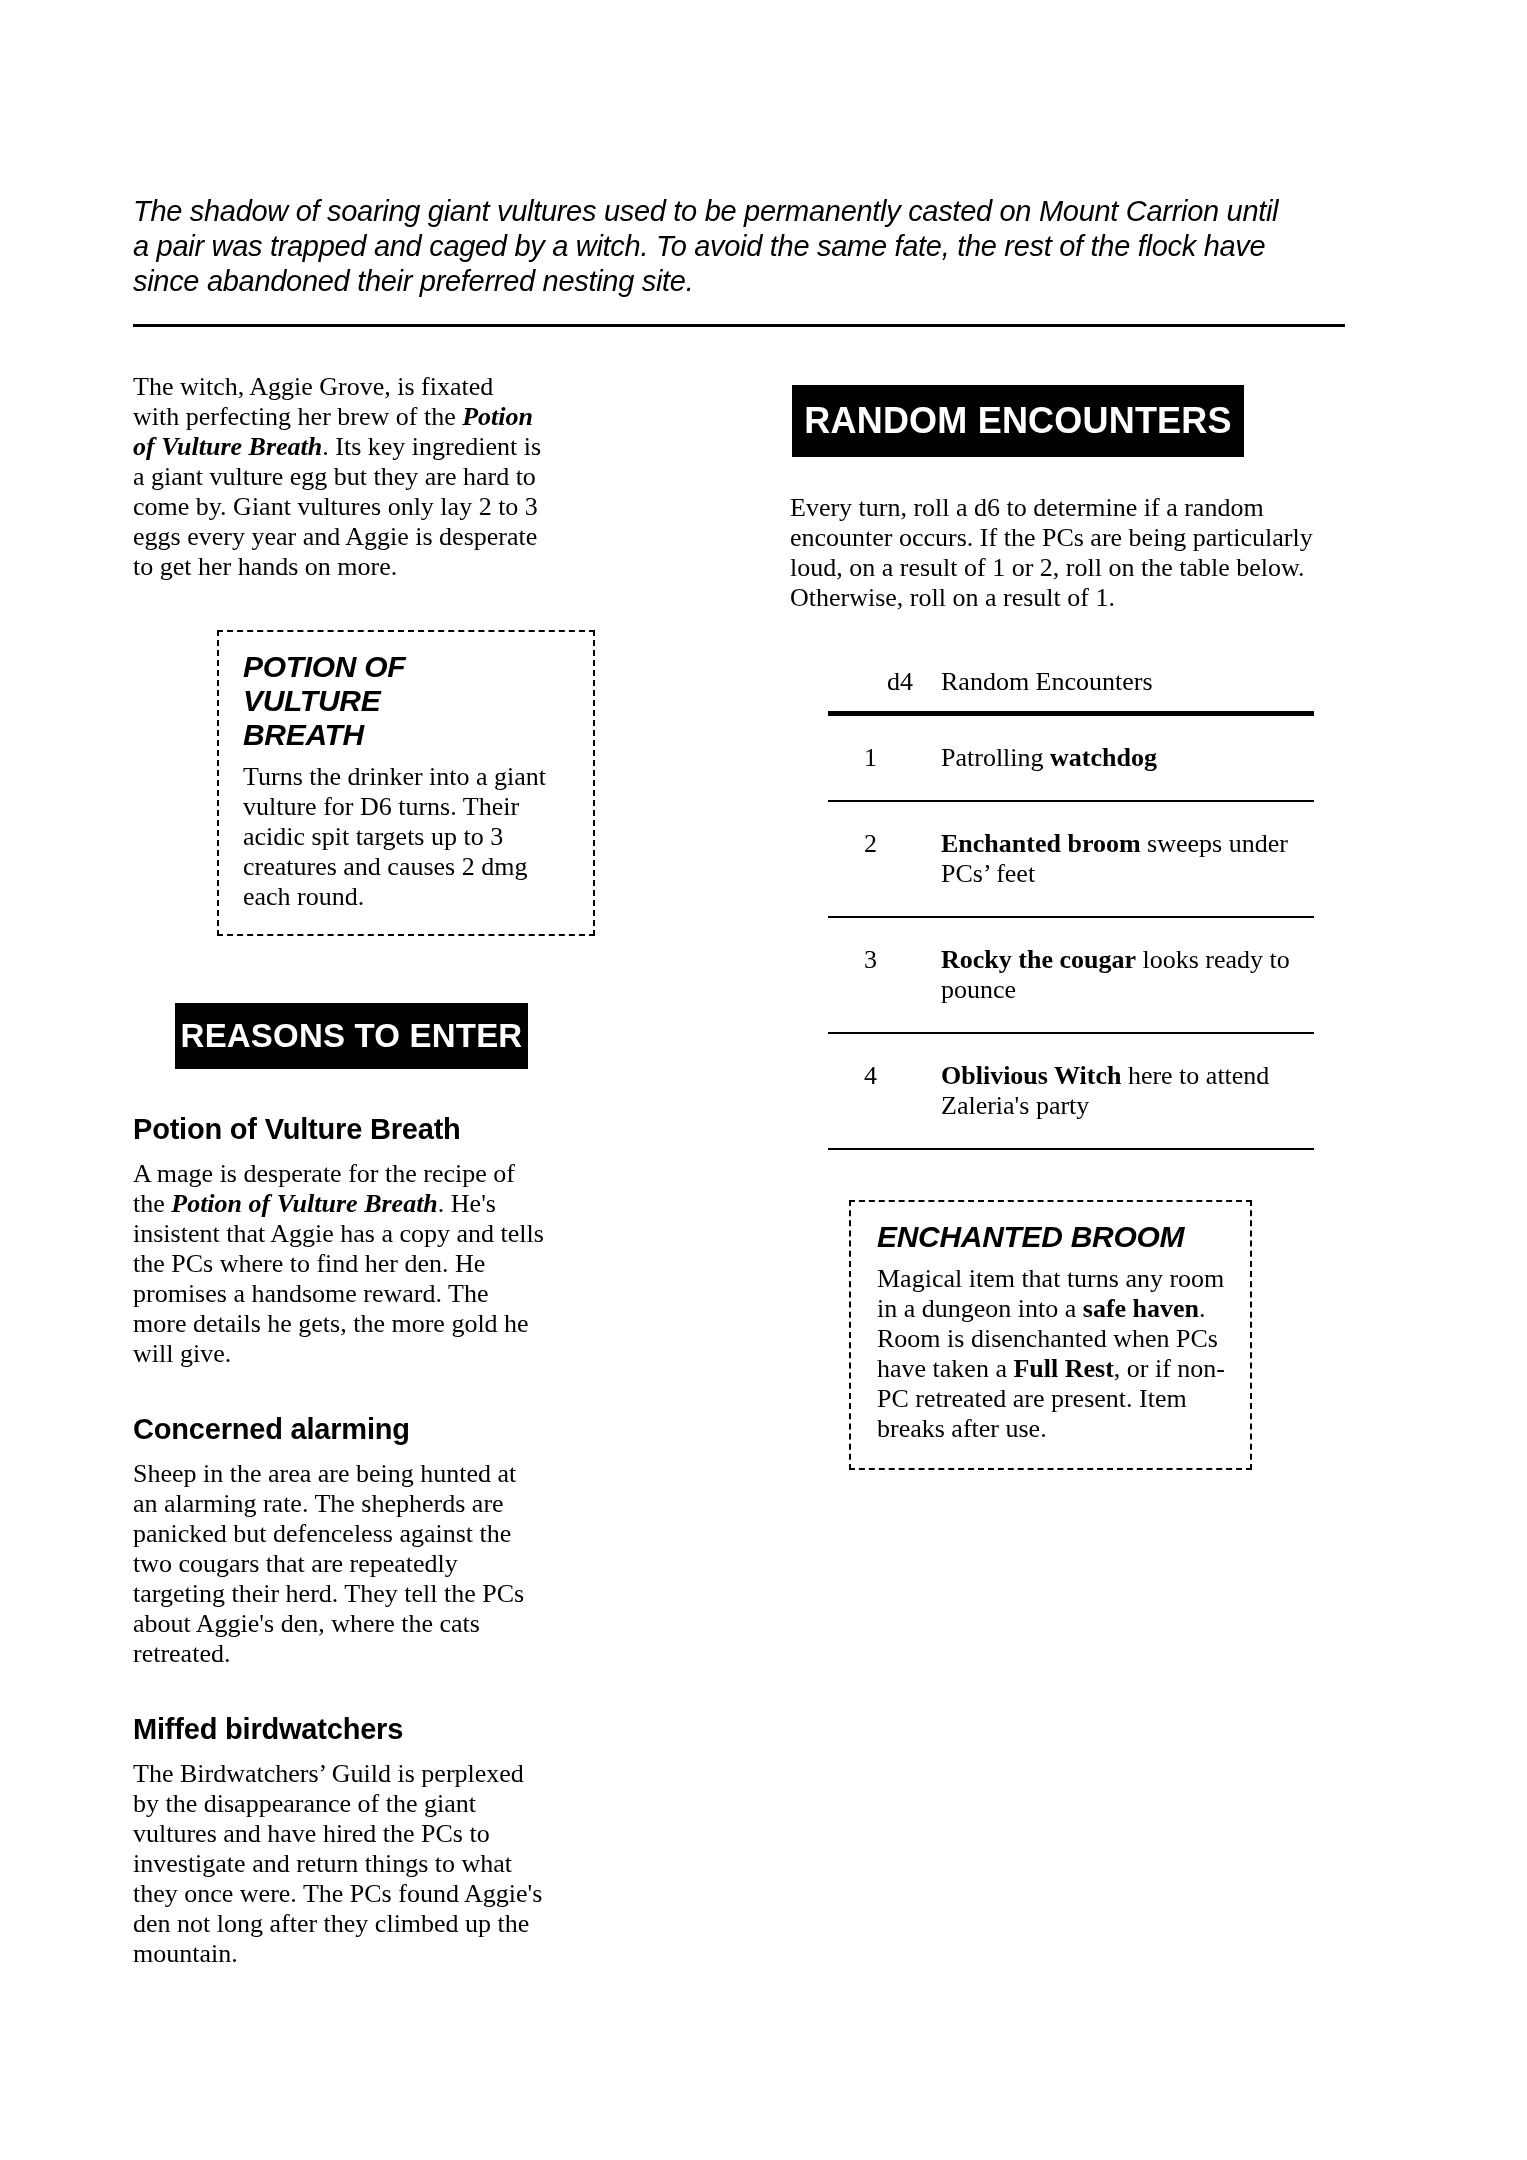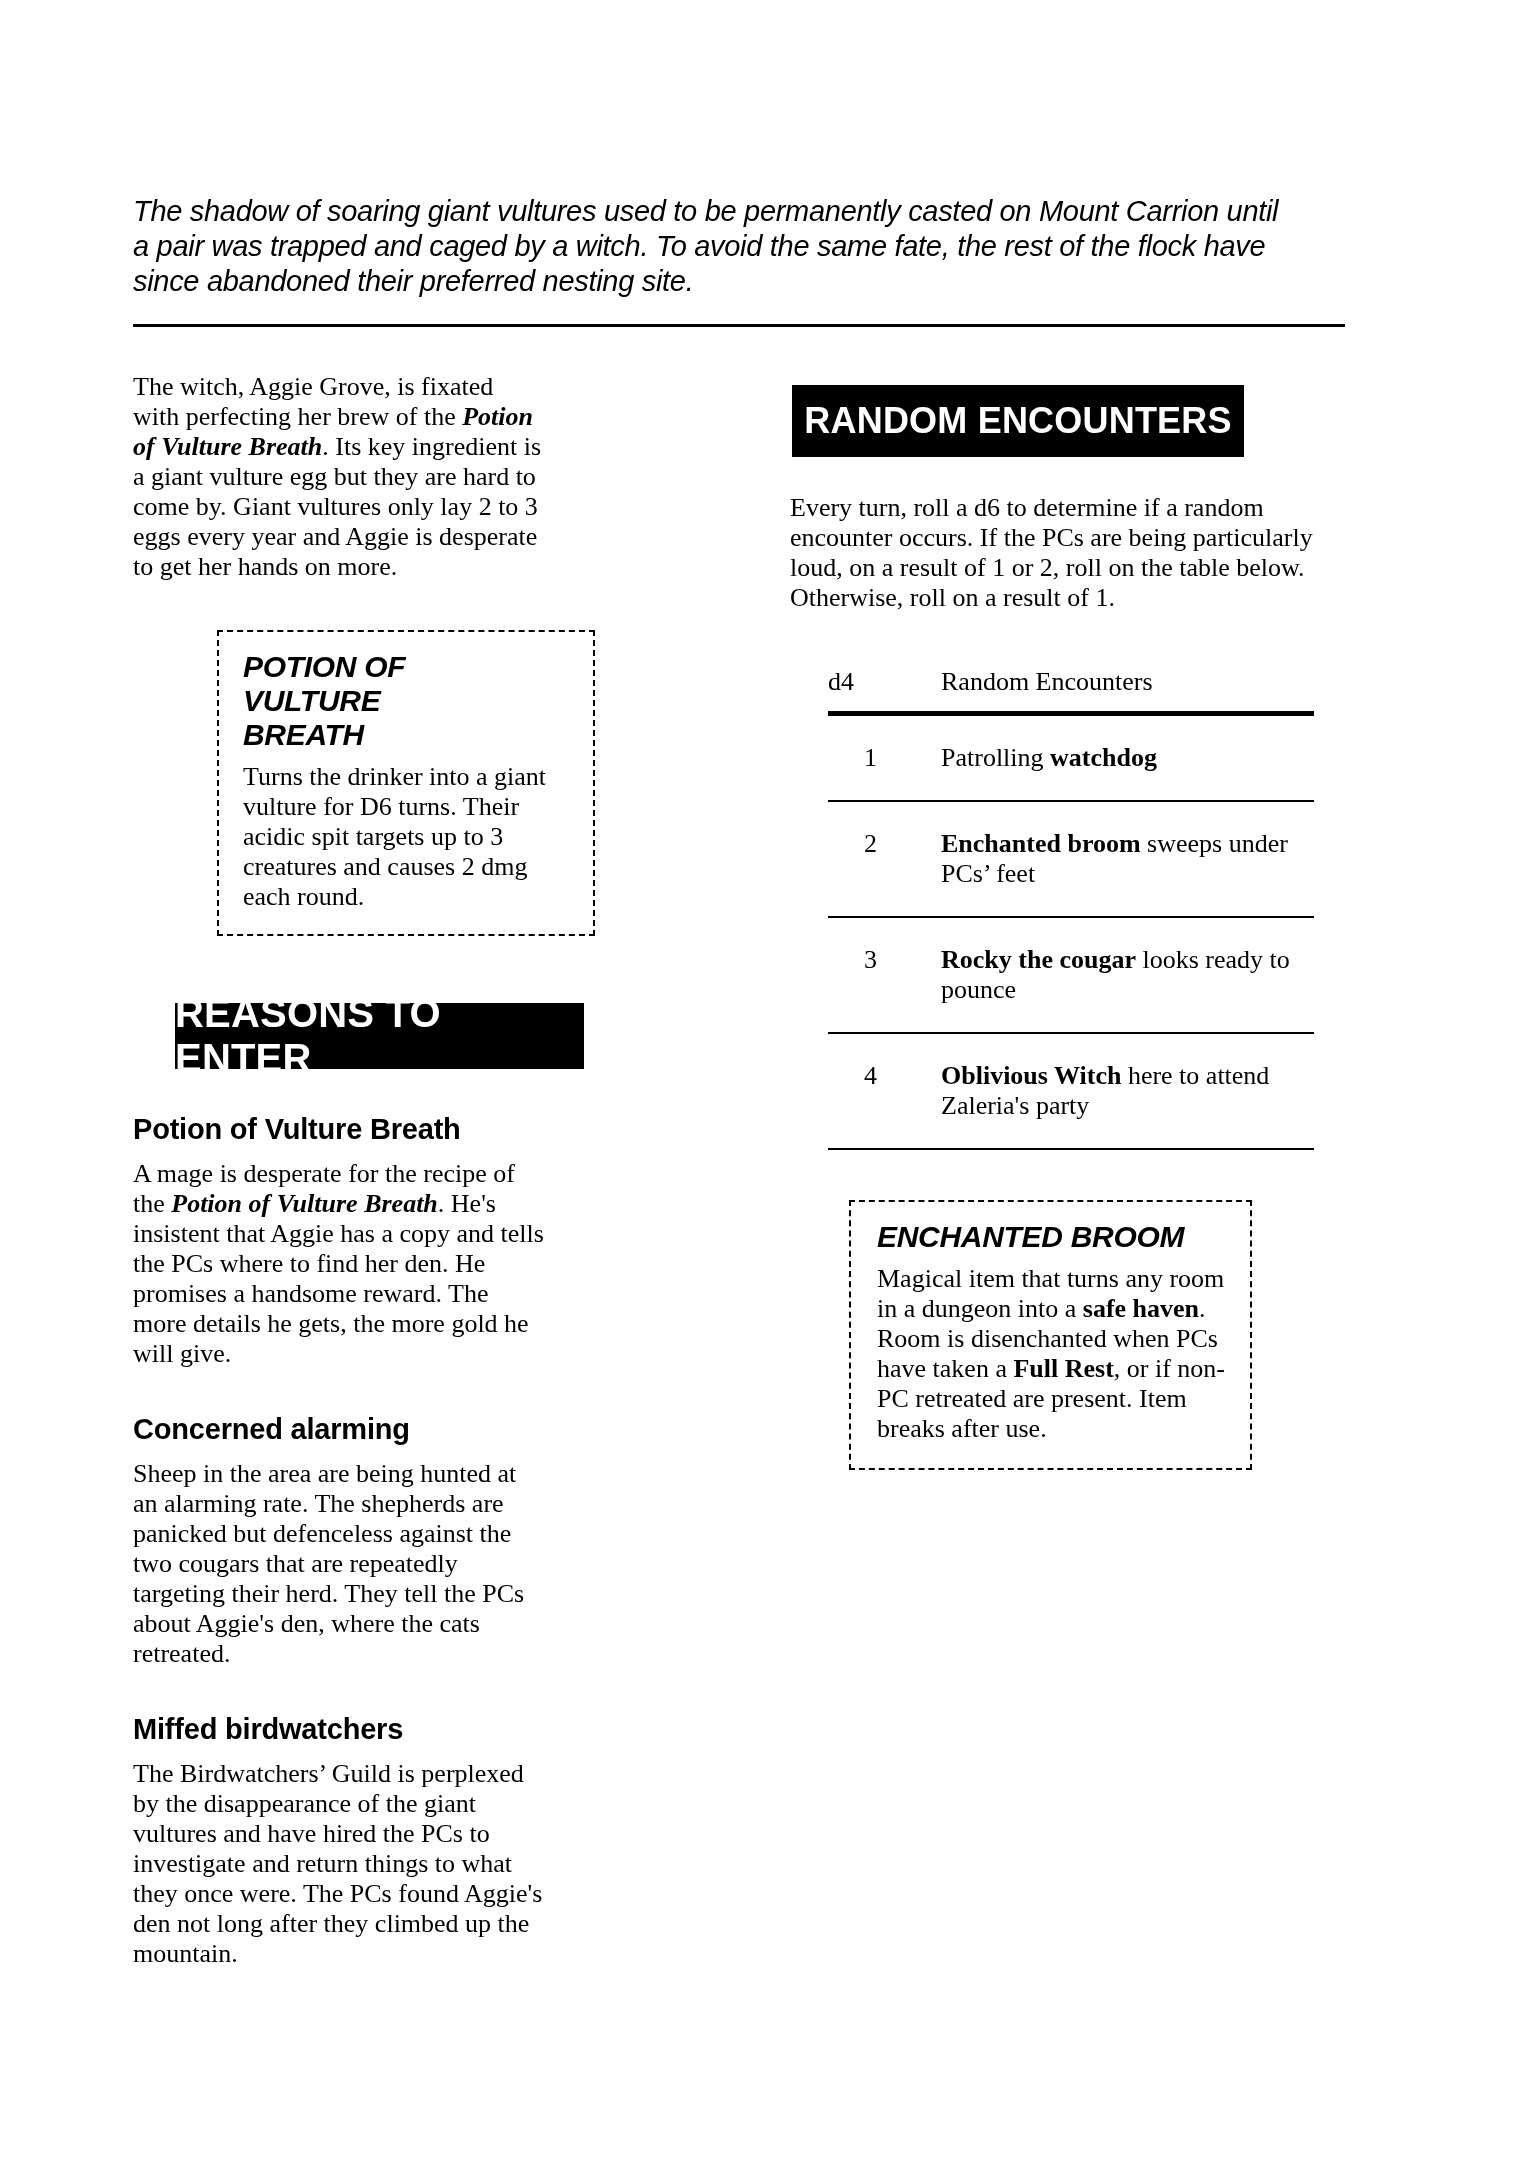--- a/index.html
+++ b/index.html
@@ -40,21 +40,21 @@
     margin:0 0 10px 0;
   }
   .potion-box .box-title { max-width:250px; }
 
   .band {
     background:#000; color:#fff;
     display:flex; align-items:center; justify-content:center;
     font-family:"Liberation Sans", sans-serif; font-weight:bold;
     letter-spacing:0.2px;
   }
-  .band-left  { width:409px; height:66px; margin:67px 0 0 42px; font-size:40px; }
+  .band-left  { width:353px; height:66px; margin:67px 0 0 42px; font-size:33px; }
   .band-right { width:452px; height:72px; margin:33px 0 0 2px;  font-size:36px; }
 
   .section h3 {
     font-family:"Liberation Sans", sans-serif;
     font-weight:bold; font-size:29px; line-height:32px;
     letter-spacing:-0.2px;
     margin:44px 0 14px 0;
   }
 
   .enc-intro { margin-top:36px; width:532px; }
@@ -63,21 +63,21 @@
     border-collapse:collapse;
     margin:54px 0 0 38px;
     width:486px;
     font-size:26px; line-height:30px;
   }
   table.enc-table th {
     font-weight:normal; text-align:left;
     padding:0 0 14px 28px;
     border-bottom:5px solid #000;
   }
-  table.enc-table th.roll-col { width:85px; text-align:left; padding-left:0; }
+  table.enc-table th.roll-col { width:85px; text-align:right; padding-left:0; }
   table.enc-table td {
     padding:27px 0 27px 28px;
     border-bottom:2px solid #000;
     vertical-align:top;
   }
   table.enc-table td.roll-cell { text-align:center; padding-left:0; }
 </style>
 </head>
 <body>
 

